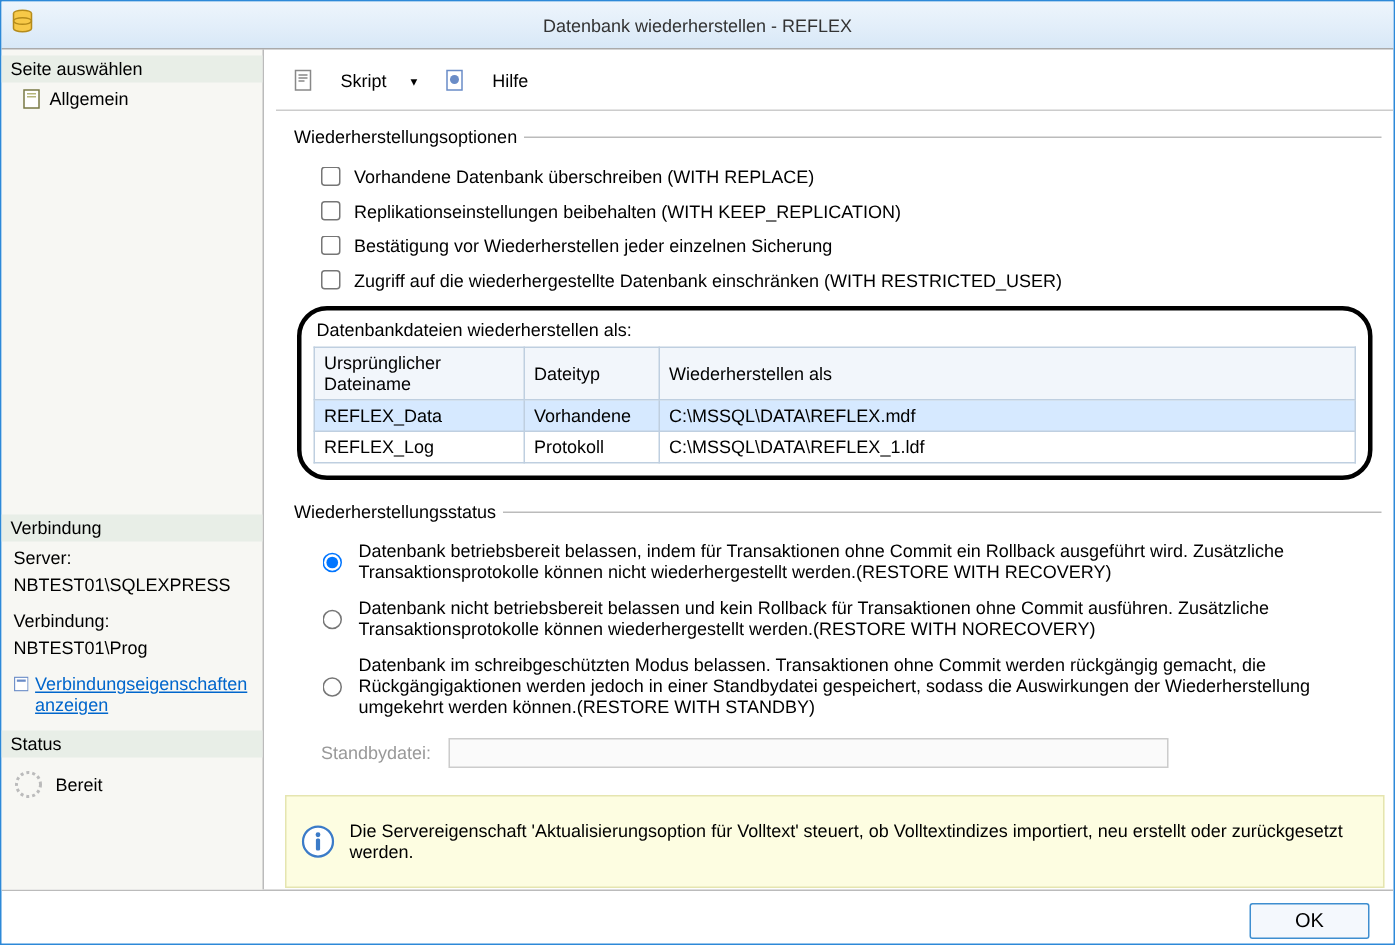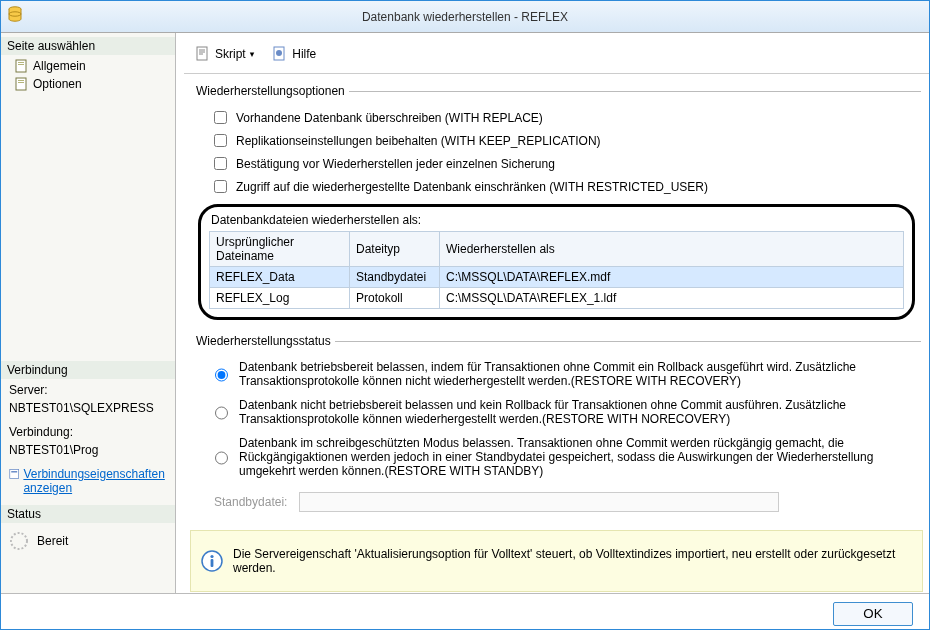--- a/index.html
+++ b/index.html
@@ -20,21 +20,21 @@
 
   .side-block { margin-top: 8px; }
   .side-block .kv { padding: 2px 8px; }
   .side-link { color: #0066cc; text-decoration: underline; cursor: pointer; }
 
   .status-icon { width: 20px; height: 20px; }
 
   
   .content { flex: 1; position: relative; overflow: hidden; padding: 8px 0 0 8px; }
   .toolbar { display: flex; align-items: center; gap: 4px; padding: 2px 4px 8px 4px; border-bottom: 1px solid #ccc; }
-  .toolbar-btn { display: flex; align-items: center; gap: 4px; padding: 2px 6px; border: 1px solid transparent; justify-content: center; }
+  .toolbar-btn { display: flex; align-items: center; gap: 16px; padding: 2px 6px; border: 1px solid transparent; justify-content: center; }
   .mini-icon { width: 16px; height: 16px; }
 
   fieldset { border: none; border-top: 1px solid #bbb; margin: 10px 8px 0 8px; padding: 6px 0 0 0; }
   legend { padding: 0 4px; color: #000; }
 
   .check-row { display: flex; align-items: center; gap: 6px; margin: 4px 0 4px 18px; }
   input[type=checkbox] { width: 13px; height: 13px; }
 
   
   .files-box { border: 3px solid #000; border-radius: 20px; margin: 8px 6px 4px 6px; padding: 6px 8px 8px 8px; }
@@ -74,28 +74,20 @@
 
   <div class="sidebar">
     <div class="sidebar-section">Seite auswählen</div>
     <div class="sidebar-item">
       <svg class="page-icon" viewBox="0 0 14 14">
           <rect x="1" y="1" width="10" height="12" fill="#fff" stroke="#7a7a45"></rect>
           <rect x="3" y="3" width="6" height="1" fill="#b5b57a"></rect>
           <rect x="3" y="5" width="6" height="1" fill="#b5b57a"></rect>
         </svg>
       <span>Allgemein</span>
-    </div>
-    <div class="sidebar-item">
-      <svg class="page-icon" viewBox="0 0 14 14">
-          <rect x="1" y="1" width="10" height="12" fill="#fff" stroke="#7a7a45"></rect>
-          <rect x="3" y="3" width="6" height="1" fill="#b5b57a"></rect>
-          <rect x="3" y="5" width="6" height="1" fill="#b5b57a"></rect>
-        </svg>
-      <span>Optionen</span>
     </div>
 
     <div style="height:260px"></div>
 
     <div class="side-block">
       <div class="sidebar-section">Verbindung</div>
       <div class="kv">Server:</div>
       <div class="kv">NBTEST01\SQLEXPRESS</div>
       <div class="kv" style="margin-top:6px">Verbindung:</div>
       <div class="kv">NBTEST01\Prog</div>
@@ -161,21 +153,21 @@
         <div class="files-lbl">Datenbankdateien wiederherstellen als:</div>
         <table class="files">
           <tbody>
               <tr>
             <th style="width:140px">Ursprünglicher Dateiname</th>
             <th style="width:90px">Dateityp</th>
             <th>Wiederherstellen als</th>
           </tr>
           <tr class="sel">
             <td>REFLEX_Data</td>
-            <td>Standbydatei</td>
+            <td>Vorhandene</td>
             <td>C:\MSSQL\DATA\REFLEX.mdf</td>
           </tr>
           <tr>
             <td>REFLEX_Log</td>
             <td>Protokoll</td>
             <td>C:\MSSQL\DATA\REFLEX_1.ldf</td>
           </tr>
         </tbody>
           </table>
       </div>

